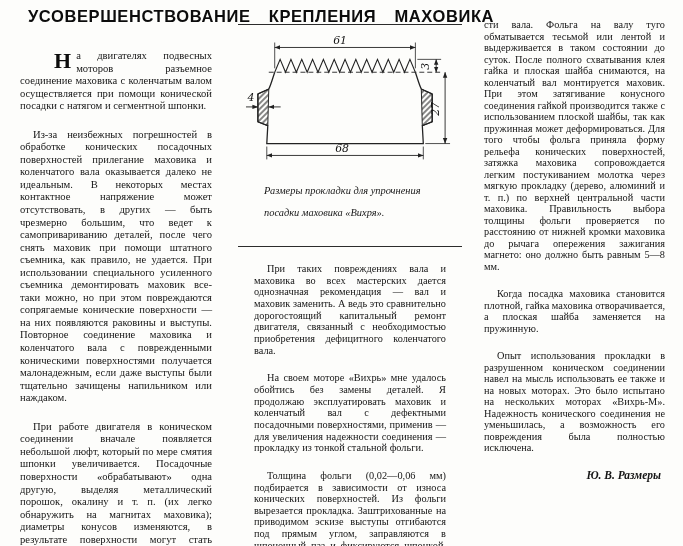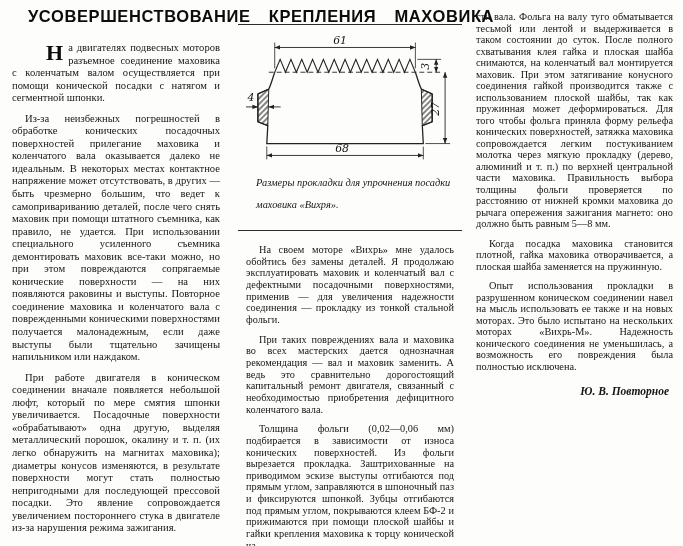--- a/index.html
+++ b/index.html
@@ -8,21 +8,21 @@
     background:#fdfdfb; overflow:hidden; color:#161616;
     font-family:"Liberation Serif", serif;
   }
   .title {
     position:absolute; left:28px; top:4px; width:432px; margin:0;
     font-family:"Liberation Sans", sans-serif; font-weight:700;
     font-size:16.5px; line-height:24px; color:#0c0c0c;
     letter-spacing:.6px; word-spacing:13px; white-space:nowrap;
   }
   .col { position:absolute; text-align:justify; }
-  .col p { margin:8px; }
+  .col p { margin:16px; }
   .col1 { left:4px;  top:34px; width:224px; font-size:10.6px; line-height:12.55px; }
   .col2 { left:238px; top:24px; width:224px; font-size:10.3px; line-height:11.65px; }
   .col3 { left:468px; top:3px;  width:213px; font-size:10.3px; line-height:11.5px;  }
   .indent { text-indent:13px; }
   .dropcap {
     float:left; font-weight:700; font-size:22px; line-height:18px;
     margin:2px 5px 0 34px; color:#0c0c0c;
   }
   .figure {
     border-top:1.5px solid #2c2c2c; border-bottom:1.5px solid #2c2c2c;
@@ -100,25 +100,25 @@
         <line class="dim" x1="36" y1="75" x2="24" y2="75" marker-end="url(#arr)"></line>
         <text class="dimtxt" x="6" y="69" text-anchor="middle">4</text>
 
         <line class="ext" x1="22" y1="115" x2="22" y2="128"></line>
         <line class="ext" x1="180" y1="115" x2="180" y2="128"></line>
         <line class="dim" x1="22" y1="124" x2="180" y2="124" marker-start="url(#arr)" marker-end="url(#arr)"></line>
         <text class="dimtxt" x="98" y="121" text-anchor="middle">68</text>
       </svg>
       <p class="caption">Размеры прокладки для упрочнения посадки маховика «Вихря».</p>
     </div>
+    <p class="indent">При таких повреждениях вала и маховика во всех мастерских дается однозначная рекомендация — вал и маховик заменить. А ведь это сравнительно дорогостоящий капитальный ремонт двигателя, связанный с необходимостью приобретения дефицитного коленчатого вала.</p>
     <p class="indent">На своем моторе «Вихрь» мне удалось обойтись без замены деталей. Я продолжаю эксплуатировать маховик и коленчатый вал с дефектными посадочными поверхностями, применив — для увеличения надежности соединения — прокладку из тонкой стальной фольги.</p>
-    <p class="indent">При таких повреждениях вала и маховика во всех мастерских дается однозначная рекомендация — вал и маховик заменить. А ведь это сравнительно дорогостоящий капитальный ремонт двигателя, связанный с необходимостью приобретения дефицитного коленчатого вала.</p>
     <p class="indent">Толщина фольги (0,02—0,06 мм) подбирается в зависимости от износа конических поверхностей. Из фольги вырезается прокладка. Заштрихованные на приводимом эскизе выступы отгибаются под прямым углом, заправляются в шпоночный паз и фиксируются шпонкой. Зубцы отгибаются под прямым углом, покрываются клеем БФ-2 и прижимаются при помощи плоской шайбы и гайки крепления маховика к торцу конической ча-</p>
   </div>
 
   <div class="col col3">
     <p>сти вала. Фольга на валу туго обматывается тесьмой или лентой и выдерживается в таком состоянии до суток. После полного схватывания клея гайка и плоская шайба снимаются, на коленчатый вал монтируется маховик. При этом затягивание конусного соединения гайкой производится также с использованием плоской шайбы, так как пружинная может деформироваться. Для того чтобы фольга приняла форму рельефа конических поверхностей, затяжка маховика сопровождается легким постукиванием молотка через мягкую прокладку (дерево, алюминий и т. п.) по верхней центральной части маховика. Правильность выбора толщины фольги проверяется по расстоянию от нижней кромки маховика до рычага опережения зажигания магнето: оно должно быть равным 5—8 мм.</p>
     <p class="indent">Когда посадка маховика становится плотной, гайка маховика отворачивается, а плоская шайба заменяется на пружинную.</p>
     <p class="indent">Опыт использования прокладки в разрушенном коническом соединении навел на мысль использовать ее также и на новых моторах. Это было испытано на нескольких моторах «Вихрь-М». Надежность конического соединения не уменьшилась, а возможность его повреждения была полностью исключена.</p>
-    <p class="author">Ю. В. Повторное</p>
+    <p class="author">Ю. В. Размеры</p>
   </div>
 
 </div>
 
 </body></html>

